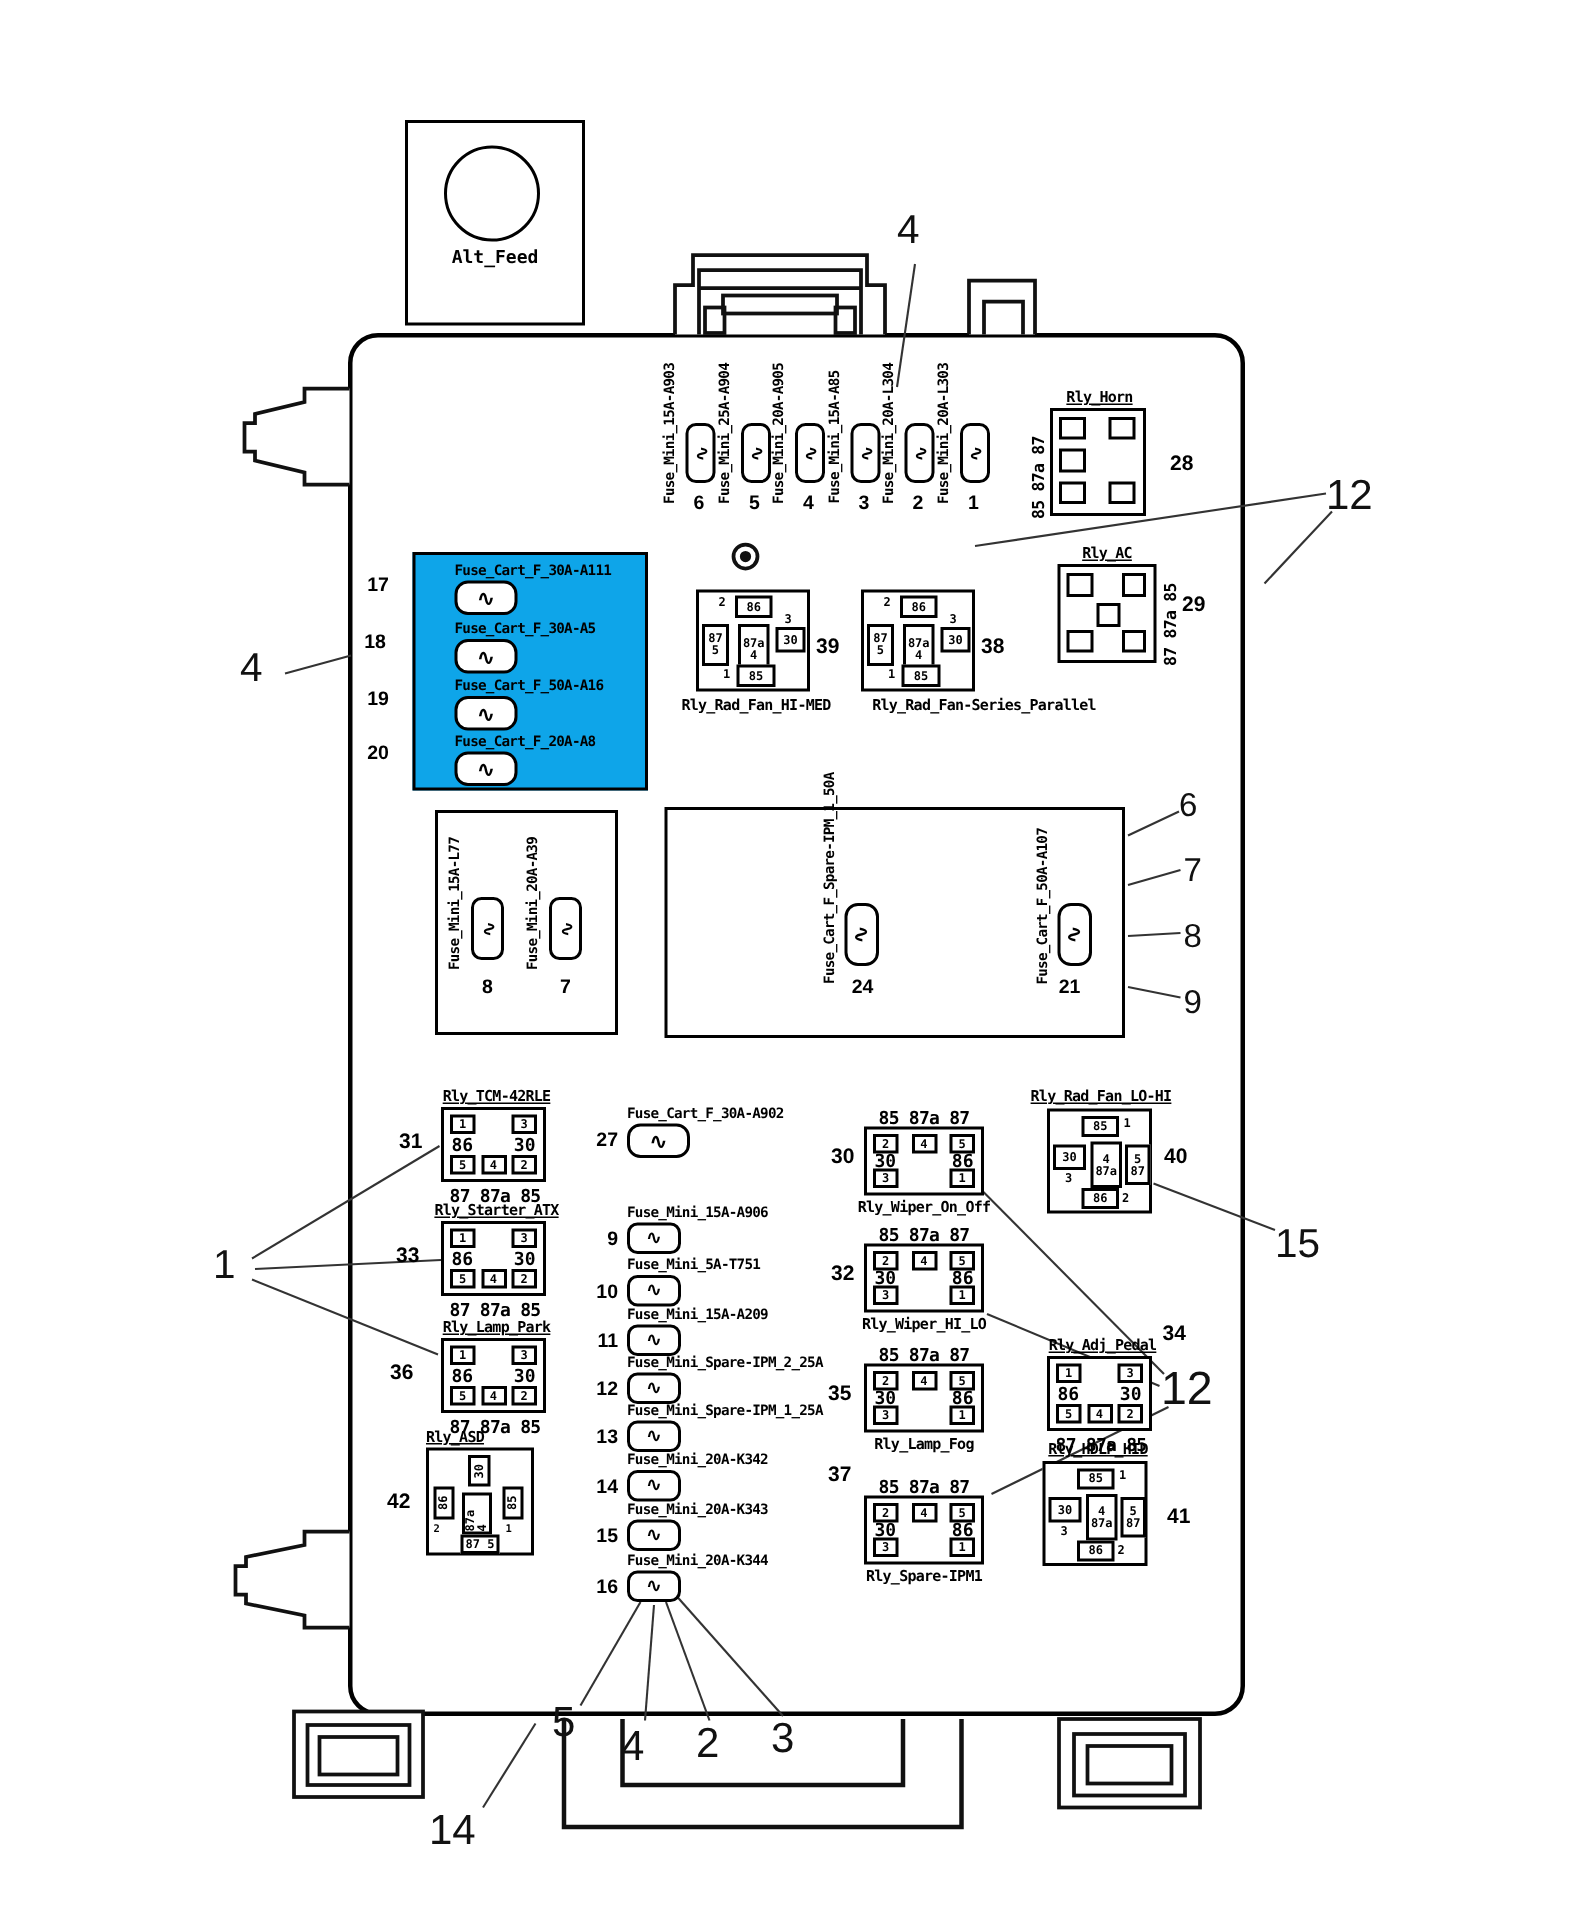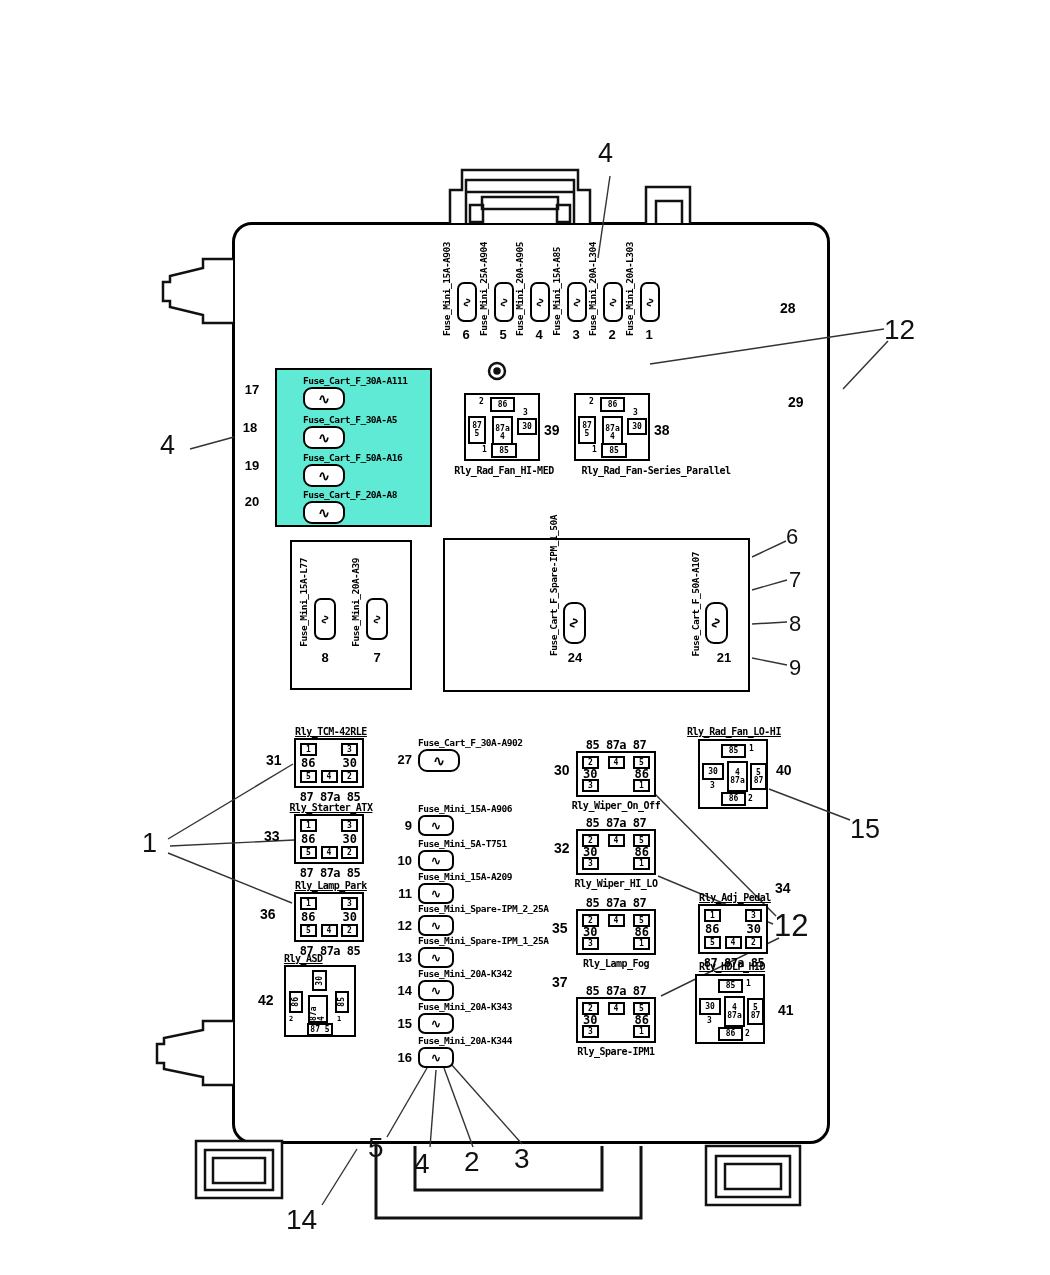--- a/index.html
+++ b/index.html
@@ -95,20 +95,24 @@
     <line x1="658" y1="876" x2="773" y2="924"></line>
     <line x1="661" y1="996" x2="779" y2="938"></line>
     <line x1="427" y1="1068" x2="387" y2="1137"></line>
     <line x1="436" y1="1070" x2="430" y2="1147"></line>
     <line x1="444" y1="1068" x2="473" y2="1147"></line>
     <line x1="451" y1="1064" x2="522" y2="1144"></line>
     <line x1="357" y1="1149" x2="322" y2="1205"></line>
   </g>
 </svg>
 
+<div class="abs" style="left:270px;top:80px;width:120px;height:137px;border:2.5px solid #000;background:#fff;box-sizing:border-box;">
+  <div class="abs" style="left:24px;top:15px;width:60px;height:60px;border:2.5px solid #000;border-radius:50%;"></div>
+  <div class="lbl abs" style="left:0;top:82px;width:116px;text-align:center;font-size:12px;letter-spacing:0;">Alt_Feed</div>
+</div>
 
 <div class="abs" style="left:441px;top:224px;width:40px;height:126px">
   <div class="vlbl abs" style="left:0;bottom:14px">Fuse_Mini_15A-A903</div>
   <div class="fuse fuse-v abs" style="left:16px;top:58px"></div>
   <div class="num13 abs" style="left:10px;top:103px;width:30px">6</div>
 </div>
 <div class="abs" style="left:478px;top:224px;width:40px;height:126px">
   <div class="vlbl abs" style="left:0;bottom:14px">Fuse_Mini_25A-A904</div>
   <div class="fuse fuse-v abs" style="left:16px;top:58px"></div>
   <div class="num13 abs" style="left:10px;top:103px;width:30px">5</div>
@@ -127,25 +131,47 @@
   <div class="vlbl abs" style="left:0;bottom:14px">Fuse_Mini_20A-L304</div>
   <div class="fuse fuse-v abs" style="left:16px;top:58px"></div>
   <div class="num13 abs" style="left:10px;top:103px;width:30px">2</div>
 </div>
 <div class="abs" style="left:624px;top:224px;width:40px;height:126px">
   <div class="vlbl abs" style="left:0;bottom:14px">Fuse_Mini_20A-L303</div>
   <div class="fuse fuse-v abs" style="left:16px;top:58px"></div>
   <div class="num13 abs" style="left:10px;top:103px;width:30px">1</div>
 </div>
 
+<div class="abs" style="left:686px;top:260px;width:90px;height:90px">
+  <div class="rtitle abs" style="left:14px;top:0;width:66px">Rly_Horn</div>
+  <div class="rside vtext abs" style="left:0;top:14px;height:72px">85 87a 87</div>
+  <div class="rbox" style="left:14px;top:12px;width:64px;height:72px">
+    <div class="pin" style="left:4px;top:4px;width:18px;height:15px"></div>
+    <div class="pin" style="left:4px;top:25px;width:18px;height:16px"></div>
+    <div class="pin" style="left:4px;top:47px;width:18px;height:15px"></div>
+    <div class="pin" style="left:37px;top:4px;width:18px;height:15px"></div>
+    <div class="pin" style="left:37px;top:47px;width:18px;height:15px"></div>
+  </div>
+</div>
 <div class="num14 abs" style="left:780px;top:300px">28</div>
 
+<div class="abs" style="left:705px;top:364px;width:90px;height:88px">
+  <div class="rtitle abs" style="left:0;top:0;width:66px">Rly_AC</div>
+  <div class="rbox" style="left:0;top:12px;width:66px;height:66px">
+    <div class="pin" style="left:4px;top:4px;width:18px;height:16px"></div>
+    <div class="pin" style="left:41px;top:4px;width:16px;height:16px"></div>
+    <div class="pin" style="left:24px;top:24px;width:16px;height:16px"></div>
+    <div class="pin" style="left:4px;top:42px;width:18px;height:15px"></div>
+    <div class="pin" style="left:41px;top:42px;width:16px;height:15px"></div>
+  </div>
+  <div class="rside vtext abs" style="left:69px;top:16px;height:64px">87 87a 85</div>
+</div>
 <div class="num14 abs" style="left:788px;top:394px">29</div>
 
-<div class="abs" style="left:275px;top:368px;width:157px;height:159px;border:2.5px solid #000;background:#5eead4;box-sizing:border-box;">
+<div class="abs" style="left:275px;top:368px;width:157px;height:159px;border:2.5px solid #000;background:#0ea5e9;box-sizing:border-box;">
   <div class="lbl abs" style="left:26px;top:5px">Fuse_Cart_F_30A-A111</div>
   <div class="fuse cart-h abs" style="left:26px;top:17px"></div>
   <div class="lbl abs" style="left:26px;top:44px">Fuse_Cart_F_30A-A5</div>
   <div class="fuse cart-h abs" style="left:26px;top:56px"></div>
   <div class="lbl abs" style="left:26px;top:82px">Fuse_Cart_F_50A-A16</div>
   <div class="fuse cart-h abs" style="left:26px;top:94px"></div>
   <div class="lbl abs" style="left:26px;top:119px">Fuse_Cart_F_20A-A8</div>
   <div class="fuse cart-h abs" style="left:26px;top:131px"></div>
 </div>
 <div class="num13 abs" style="left:240px;top:382px;width:24px">17</div>
@@ -209,21 +235,21 @@
 
 <div class="abs" style="left:443px;top:538px;width:307px;height:154px;border:2.5px solid #000;background:#fff;box-sizing:border-box;"></div>
 <div class="abs" style="left:548px;top:542px;width:44px;height:130px">
   <div class="vlbl abs" style="left:0;bottom:16px">Fuse_Cart_F_Spare-IPM_1_50A</div>
   <div class="fuse cart-v abs" style="left:15px;top:60px"></div>
   <div class="num13 abs" style="left:12px;top:108px;width:30px">24</div>
 </div>
 <div class="abs" style="left:690px;top:542px;width:44px;height:130px">
   <div class="vlbl abs" style="left:0;bottom:16px">Fuse_Cart_F_50A-A107</div>
   <div class="fuse cart-v abs" style="left:15px;top:60px"></div>
-  <div class="num13 abs" style="left:19px;top:108px;width:30px">21</div>
+  <div class="num13 abs" style="left:8px;top:108px;width:30px">21</div>
 </div>
 
 <div class="abs" style="left:388px;top:737px;width:220px;height:36px">
   <div class="num13 abs" style="left:0;top:15px;width:24px;text-align:right">27</div>
   <div class="lbl abs" style="left:30px;top:0">Fuse_Cart_F_30A-A902</div>
   <div class="fuse cart-h abs" style="left:30px;top:12px"></div>
 </div>
 <div class="abs" style="left:388px;top:803px;width:220px;height:36px">
   <div class="num13 abs" style="left:0;top:15px;width:24px;text-align:right">9</div>
   <div class="lbl abs" style="left:30px;top:0">Fuse_Mini_15A-A906</div>

